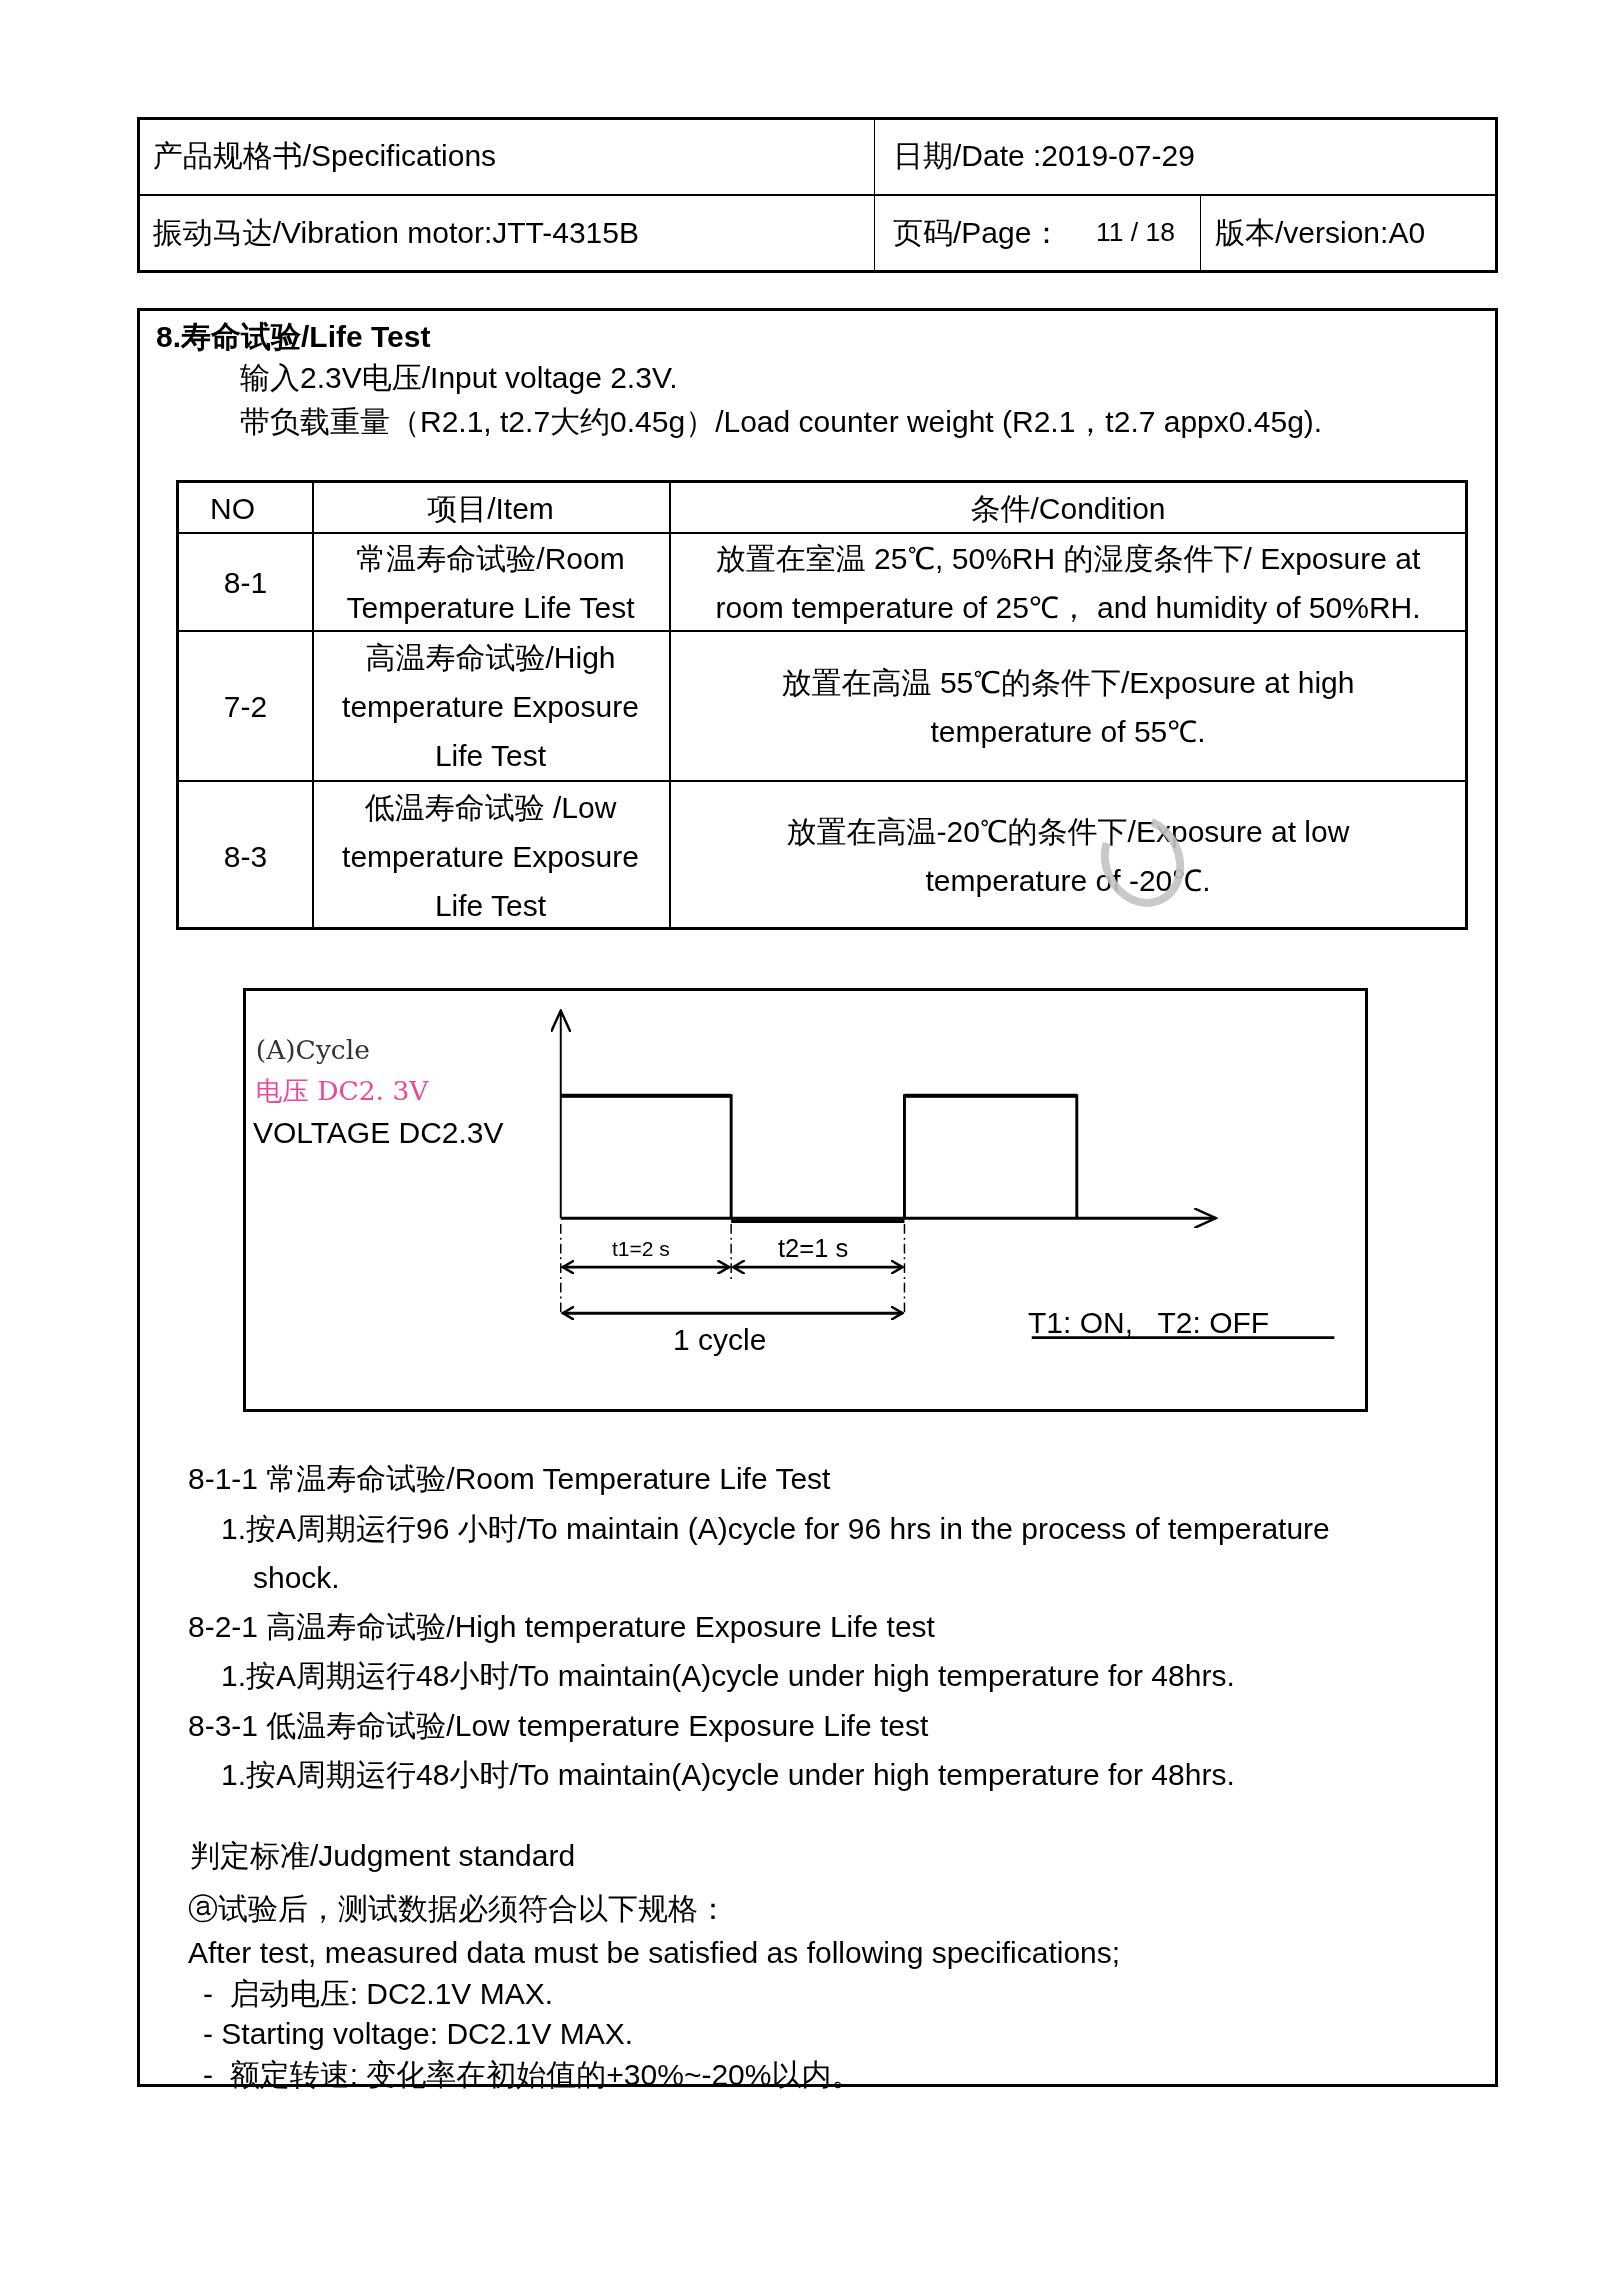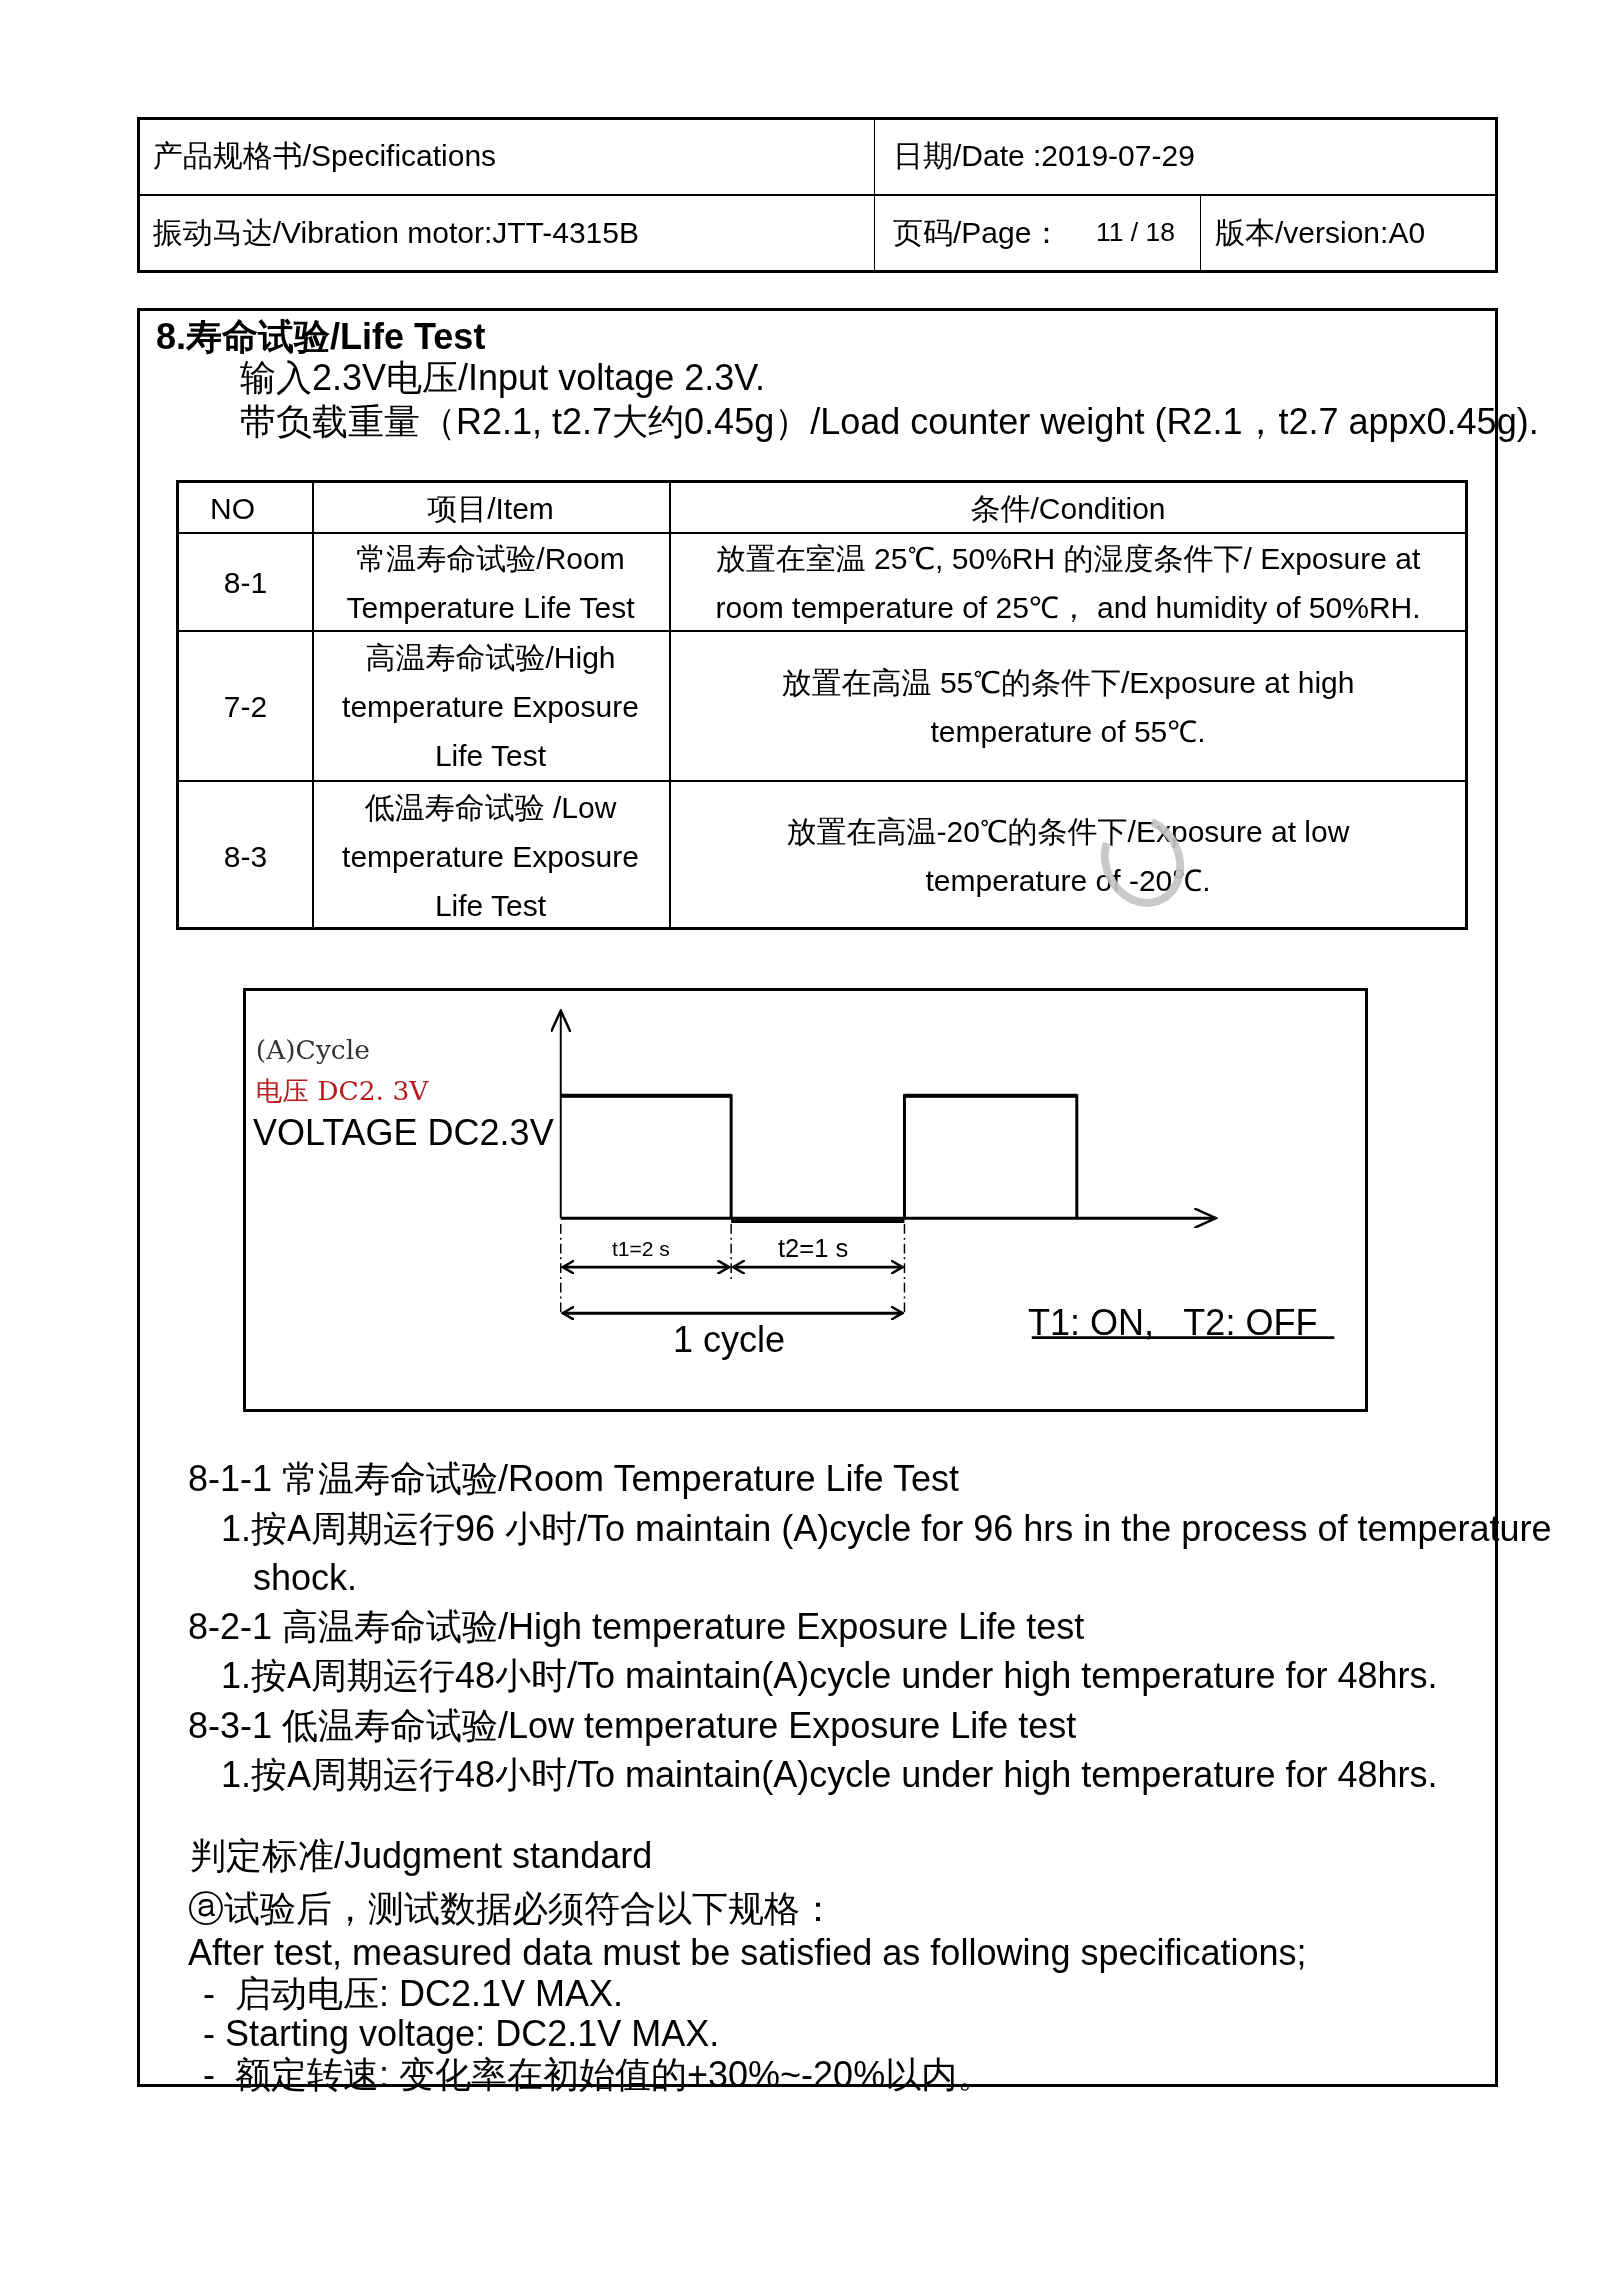--- a/index.html
+++ b/index.html
@@ -8,21 +8,21 @@
   
   #hdr { position:absolute; left:137px; top:117px; width:1361px; height:156px;
          border:3.9px solid #000; box-sizing:border-box; }
   #hdr .hline { position:absolute; left:0; right:0; top:74px; height:0; border-top:2px solid #000; }
   #hdr .v1 { position:absolute; left:734px; top:0; bottom:0; border-left:1.5px solid #000; }
   #hdr .v2 { position:absolute; left:1060px; top:74px; bottom:0; border-left:1.5px solid #000; }
   .hcell { position:absolute; font-size:30px; line-height:39px; }
   
   #main { position:absolute; left:137px; top:308px; width:1361px; height:1779px;
           border:3.9px solid #000; box-sizing:border-box; }
-  .txt { position:absolute; font-size:36px; line-height:39px; white-space:nowrap; }
+  .txt { position:absolute; font-size:30px; line-height:39px; white-space:nowrap; }
   .bold { font-weight:bold; }
   
   #spec { position:absolute; left:176px; top:480px; width:1292px; height:450px;
           border:3.9px solid #000; box-sizing:border-box; }
   .row-line { position:absolute; left:0; right:0; border-top:2.9px solid #000; }
   .col-line { position:absolute; top:0; bottom:0; border-left:2px solid #000; }
   .cell { position:absolute; display:flex; align-items:center; justify-content:center;
           text-align:center; font-size:30px; line-height:49px; }
   
   #diag { position:absolute; left:243px; top:988px; width:1125px; height:424px;
@@ -132,21 +132,21 @@
     <line x1="672" y1="238" x2="672" y2="330" stroke="#000" stroke-width="1.5" stroke-dasharray="10,4,2,4"></line>
 
     <line x1="323" y1="282" x2="493" y2="282" stroke="#000" stroke-width="3" marker-start="url(#arrTail)" marker-end="url(#arrHead)"></line>
     <line x1="497" y1="282" x2="670" y2="282" stroke="#000" stroke-width="3" marker-start="url(#arrTail)" marker-end="url(#arrHead)"></line>
 
     <line x1="323" y1="329" x2="670" y2="329" stroke="#000" stroke-width="3" marker-start="url(#arrTail)" marker-end="url(#arrHead)"></line>
 
     <line x1="802" y1="354" x2="1111" y2="354" stroke="#000" stroke-width="3"></line>
   </svg>
   <div class="txt" style="left:9.8px;top:39px;font-family:'DejaVu Serif',serif;font-size:26.5px;color:#333;">(A)Cycle</div>
-  <div class="txt" style="left:9.8px;top:80px;font-family:'DejaVu Serif',serif;font-size:26.5px;color:#b91c1c;">电压 DC2. 3V</div>
+  <div class="txt" style="left:9.8px;top:80px;font-family:'DejaVu Serif',serif;font-size:26.5px;color:#ec4899;">电压 DC2. 3V</div>
   <div class="txt" style="left:6.9px;top:122px;">VOLTAGE DC2.3V</div>
   <div class="txt" style="left:366px;top:238px;font-size:21px;">t1=2 s</div>
   <div class="txt" style="left:532px;top:238px;font-size:25.5px;text-align:center;">t2=1 s</div>
   <div class="txt" style="left:427px;top:329px;">1 cycle</div>
   <div class="txt" style="left:782px;top:312px;white-space:pre;">T1: ON,   T2: OFF</div>
 </div>
 
 <div class="txt" style="left:188px;top:1459px;">8-1-1  常温寿命试验/Room Temperature Life Test</div>
 <div class="txt" style="left:221px;top:1509px;">1.按A周期运行96  小时/To maintain (A)cycle for 96 hrs in the process of temperature</div>
 <div class="txt" style="left:253px;top:1558px;">shock.</div>

